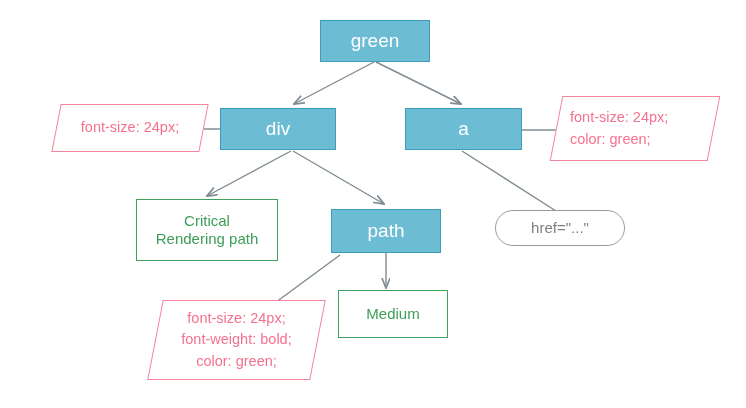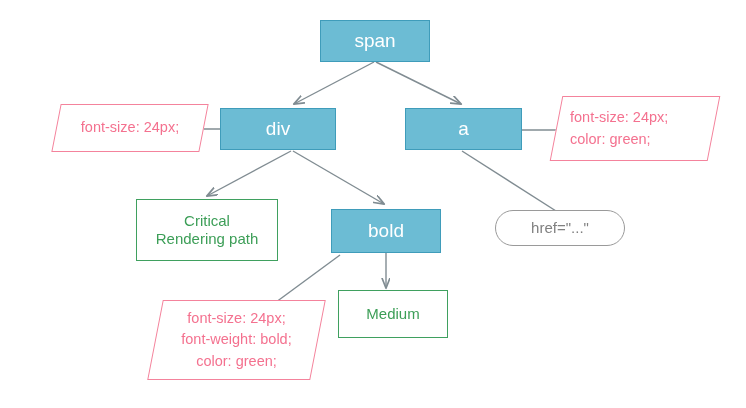--- a/index.html
+++ b/index.html
@@ -114,33 +114,33 @@
 
       <path d="M197,129 L234,129"></path>
 
       <path d="M522,130 L566,130"></path>
 
       <path d="M340,255 L268,308"></path>
     </g>
   </svg>
 
   <div class="node el" style="left:320px; top:20px; width:110px; height:42px;">
-    <span>span</span>
+    <span>green</span>
   </div>
 
   <div class="node el" style="left:220px; top:108px; width:116px; height:42px;">
     <span>div</span>
   </div>
 
   <div class="node el" style="left:405px; top:108px; width:117px; height:42px;">
     <span>a</span>
   </div>
 
   <div class="node el" style="left:331px; top:209px; width:110px; height:44px;">
-    <span>bold</span>
+    <span>path</span>
   </div>
 
   <div class="node txt" style="left:136px; top:199px; width:142px; height:62px; white-space:pre;">
     <span>Critical
 Rendering path</span>
   </div>
 
   <div class="node txt" style="left:338px; top:290px; width:110px; height:48px;">
     <span>Medium</span>
   </div>

